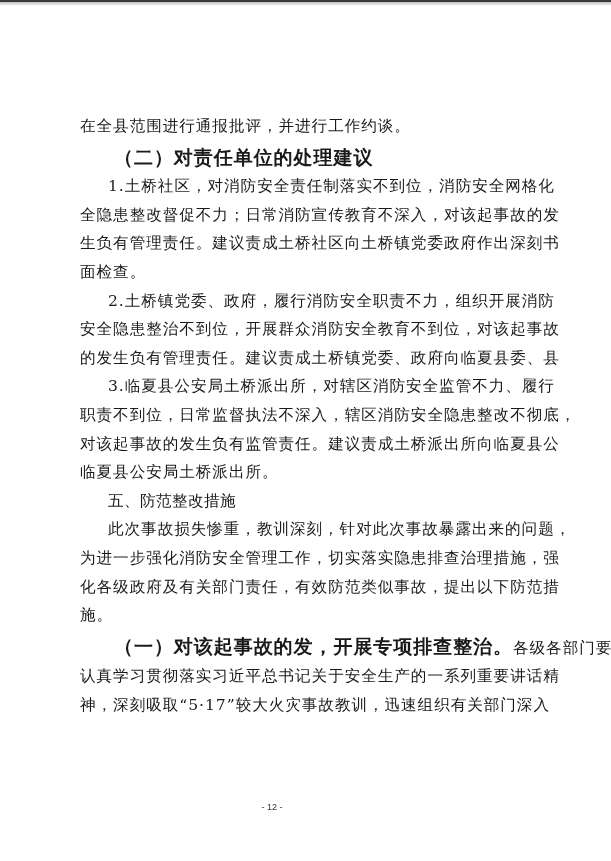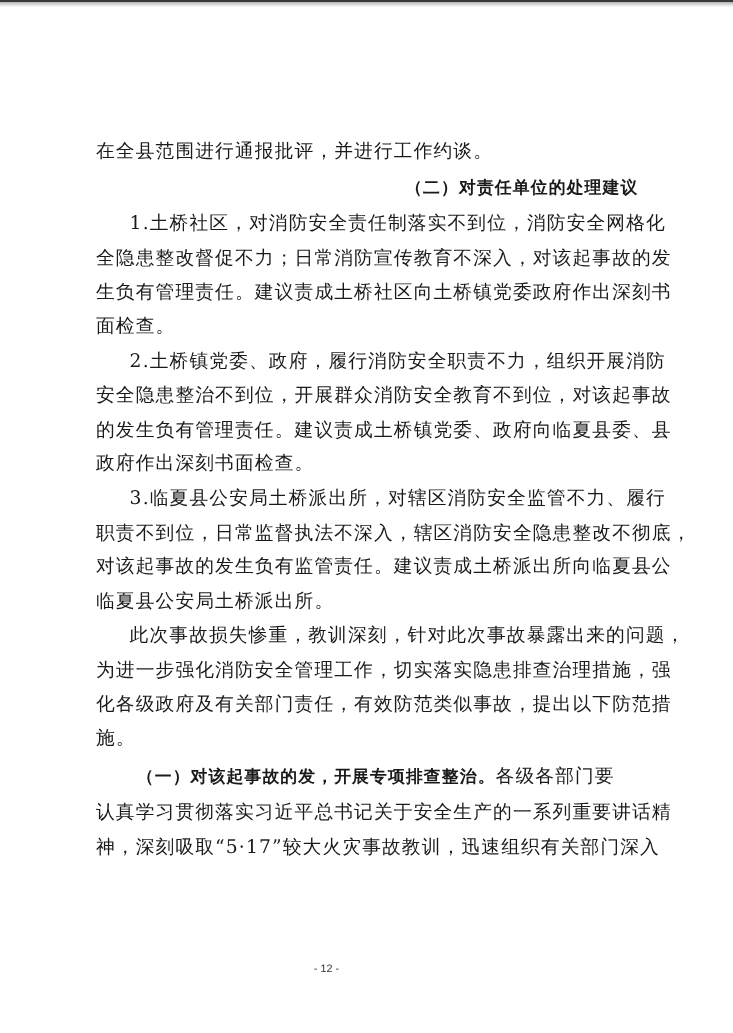--- a/index.html
+++ b/index.html
@@ -40,22 +40,21 @@
       line-height: 28.6px;
       letter-spacing: 0.95px;
       white-space: nowrap;
       margin: 0;
     }
     .indent { padding-left: 28px; }
     .indent2 { padding-left: 34px; }
     .heading-bold {
       font-weight: bold;
       font-family: Liberation Serif, serif;
-      font-size: 14px;
-      text-align: right;
+      font-size: 19px;
     }
     .section-heading {
       font-family: "DejaVu Sans", "Liberation Sans", sans-serif;
       font-size: 15.6px;
       letter-spacing: 0.4px;
     }
     .gap-sm { height: 3px; }
     .page-number {
       position: absolute;
       left: 0;
@@ -84,30 +83,30 @@
     <p class="line indent">1.土桥社区，对消防安全责任制落实不到位，消防安全网格化</p>
     <p class="line">全隐患整改督促不力；日常消防宣传教育不深入，对该起事故的发</p>
     <p class="line">生负有管理责任。建议责成土桥社区向土桥镇党委政府作出深刻书</p>
     <p class="line">面检查。</p>
   </div>
 
   <div>
     <p class="line indent">2.土桥镇党委、政府，履行消防安全职责不力，组织开展消防</p>
     <p class="line">安全隐患整治不到位，开展群众消防安全教育不到位，对该起事故</p>
     <p class="line">的发生负有管理责任。建议责成土桥镇党委、政府向临夏县委、县</p>
-    <p class="line">政府作出深刻书面检查。</p>
   </div>
 
   <div>
     <p class="line indent">3.临夏县公安局土桥派出所，对辖区消防安全监管不力、履行</p>
     <p class="line">职责不到位，日常监督执法不深入，辖区消防安全隐患整改不彻底，</p>
     <p class="line">对该起事故的发生负有监管责任。建议责成土桥派出所向临夏县公</p>
     <p class="line">临夏县公安局土桥派出所。</p>
   </div>
 
+  <p class="line indent section-heading">五、防范整改措施</p>
 
   <div>
     <p class="line indent">此次事故损失惨重，教训深刻，针对此次事故暴露出来的问题，</p>
     <p class="line">为进一步强化消防安全管理工作，切实落实隐患排查治理措施，强</p>
     <p class="line">化各级政府及有关部门责任，有效防范类似事故，提出以下防范措</p>
     <p class="line">施。</p>
   </div>
 
   <div class="gap-sm"></div>
   <div>

